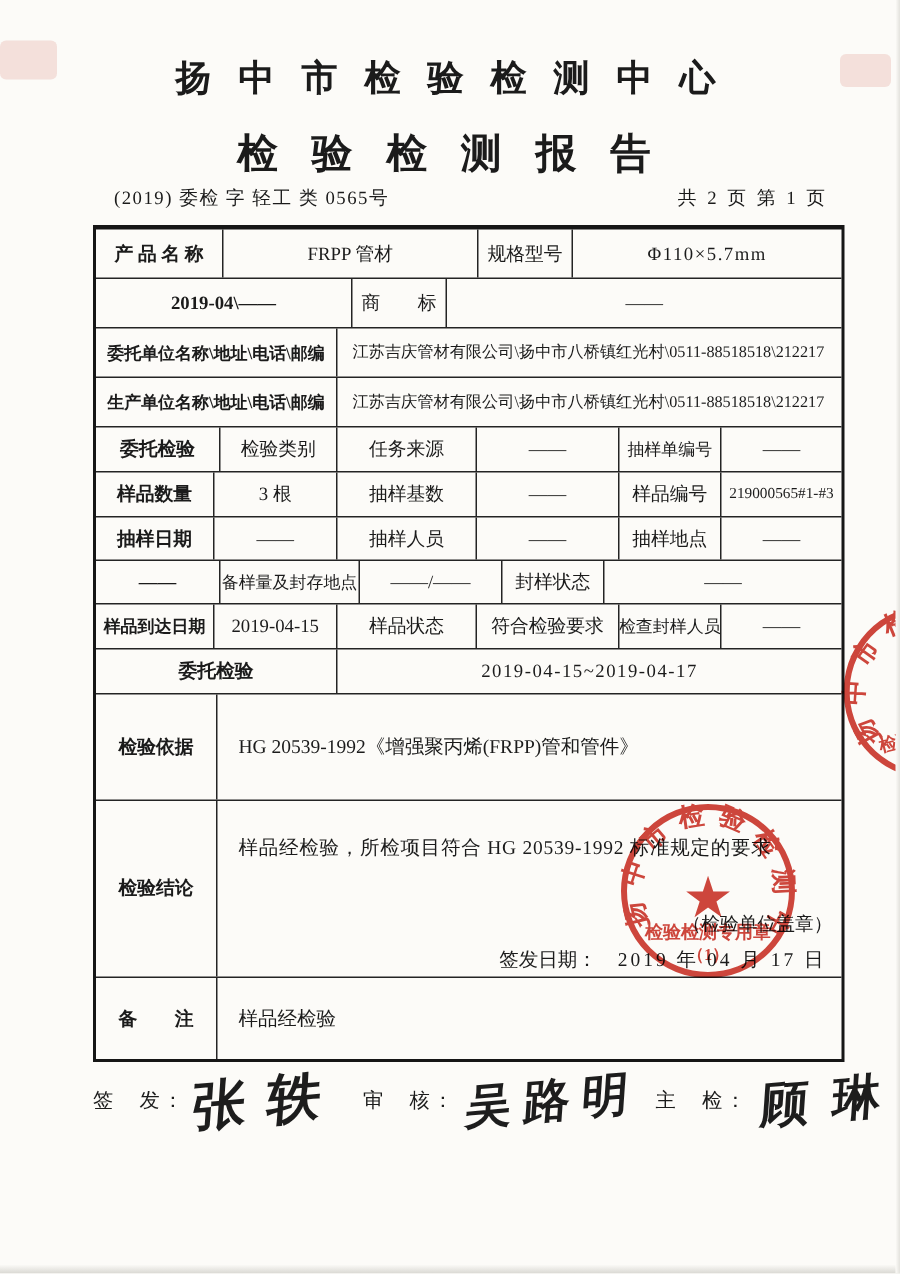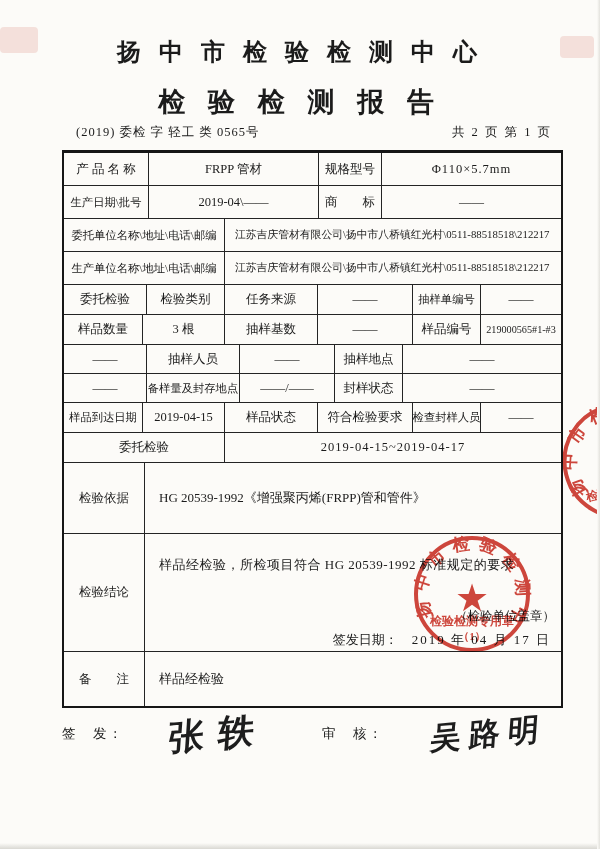--- a/index.html
+++ b/index.html
@@ -16,34 +16,34 @@
   .page-info{position:absolute;top:124px;right:48px;font-size:12.5px;letter-spacing:2px;}
 
   .tbl{position:absolute;left:62px;top:150px;width:497px;
     border:2px solid #161616;border-top-width:3px;background:transparent;}
   .trow{display:flex;border-top:1.5px solid #242424;}
   .trow:first-child{border-top:none;}
   .cell{box-sizing:border-box;border-left:1.5px solid #242424;
     display:flex;align-items:center;justify-content:center;
     text-align:center;font-size:12.5px;padding:2px 3px;
     overflow:hidden;white-space:nowrap;}
-  .cell:first-child{border-left:none;}
+  .cell:first-child{border-left:none;font-weight:bold;}
   .small{font-size:11.3px;}
   .tiny{font-size:10.2px;}
   .leftal{justify-content:flex-start;text-align:left;padding-left:10px;}
   .spaced{letter-spacing:1px;font-family:Liberation Serif, serif;}
 
   .concl{position:relative;}
   .concl-text{position:absolute;left:14px;top:22px;font-size:13px;letter-spacing:0.5px;}
   .seal-note{position:absolute;right:6px;top:74px;font-size:12.5px;}
   .issue-line{position:absolute;right:10px;top:97px;font-size:13px;}
   .issue-line .dt{margin-left:14px;letter-spacing:2px;}
 
   .sign-row{position:absolute;left:62px;top:698px;width:500px;height:72px;
-    display:flex;align-items:center;gap:40px;}
+    display:flex;align-items:center;}
   .sig-label{font-size:13.5px;letter-spacing:2px;flex:none;}
   .sig{display:inline-block;font-weight:600;color:#1d1d1d;white-space:nowrap;
     transform:rotate(-5deg) skewX(-9deg);}
 
   .seal{position:absolute;mix-blend-mode:multiply;opacity:0.92;}
   .seal-main{left:410px;top:532px;}
   .seal-edge{left:559px;top:399px;transform:rotate(-14deg);}
 
   .corner-mark{position:absolute;border-radius:4px;background:rgba(228,168,158,0.32);}
   .cm-tl{left:0;top:27px;width:38px;height:26px;}
@@ -64,21 +64,20 @@
 <div class="tbl">
 
   <div class="trow" style="height:32px">
     <div class="cell" style="width:84px">产 品 名 称</div>
     <div class="cell" style="width:170px">FRPP 管材</div>
     <div class="cell" style="width:63px">规格型号</div>
     <div class="cell spaced" style="flex:1">Φ110×5.7mm</div>
   </div>
 
   <div class="trow" style="height:32px">
-    <div class="cell small" style="width:84px">生产日期\批号</div>
     <div class="cell" style="width:170px">2019-04\——</div>
     <div class="cell" style="width:63px">商　　标</div>
     <div class="cell" style="flex:1">——</div>
   </div>
 
   <div class="trow" style="height:32px">
     <div class="cell small" style="width:160px">委托单位名称\地址\电话\邮编</div>
     <div class="cell leftal" style="flex:1;font-size:10.8px">江苏吉庆管材有限公司\扬中市八桥镇红光村\0511-88518518\212217</div>
   </div>
 
@@ -99,20 +98,21 @@
   <div class="trow" style="height:29px">
     <div class="cell" style="width:78px">样品数量</div>
     <div class="cell" style="width:82px">3 根</div>
     <div class="cell" style="width:93px">抽样基数</div>
     <div class="cell" style="width:95px">——</div>
     <div class="cell" style="width:68px">样品编号</div>
     <div class="cell tiny" style="flex:1">219000565#1-#3</div>
   </div>
 
   <div class="trow" style="height:28px">
+    <div class="cell" style="width:78px">抽样日期</div>
     <div class="cell" style="width:82px">——</div>
     <div class="cell" style="width:93px">抽样人员</div>
     <div class="cell" style="width:95px">——</div>
     <div class="cell" style="width:68px">抽样地点</div>
     <div class="cell" style="flex:1">——</div>
   </div>
 
   <div class="trow" style="height:28px">
     <div class="cell" style="width:82px">——</div>
     <div class="cell small" style="width:93px">备样量及封存地点</div>

